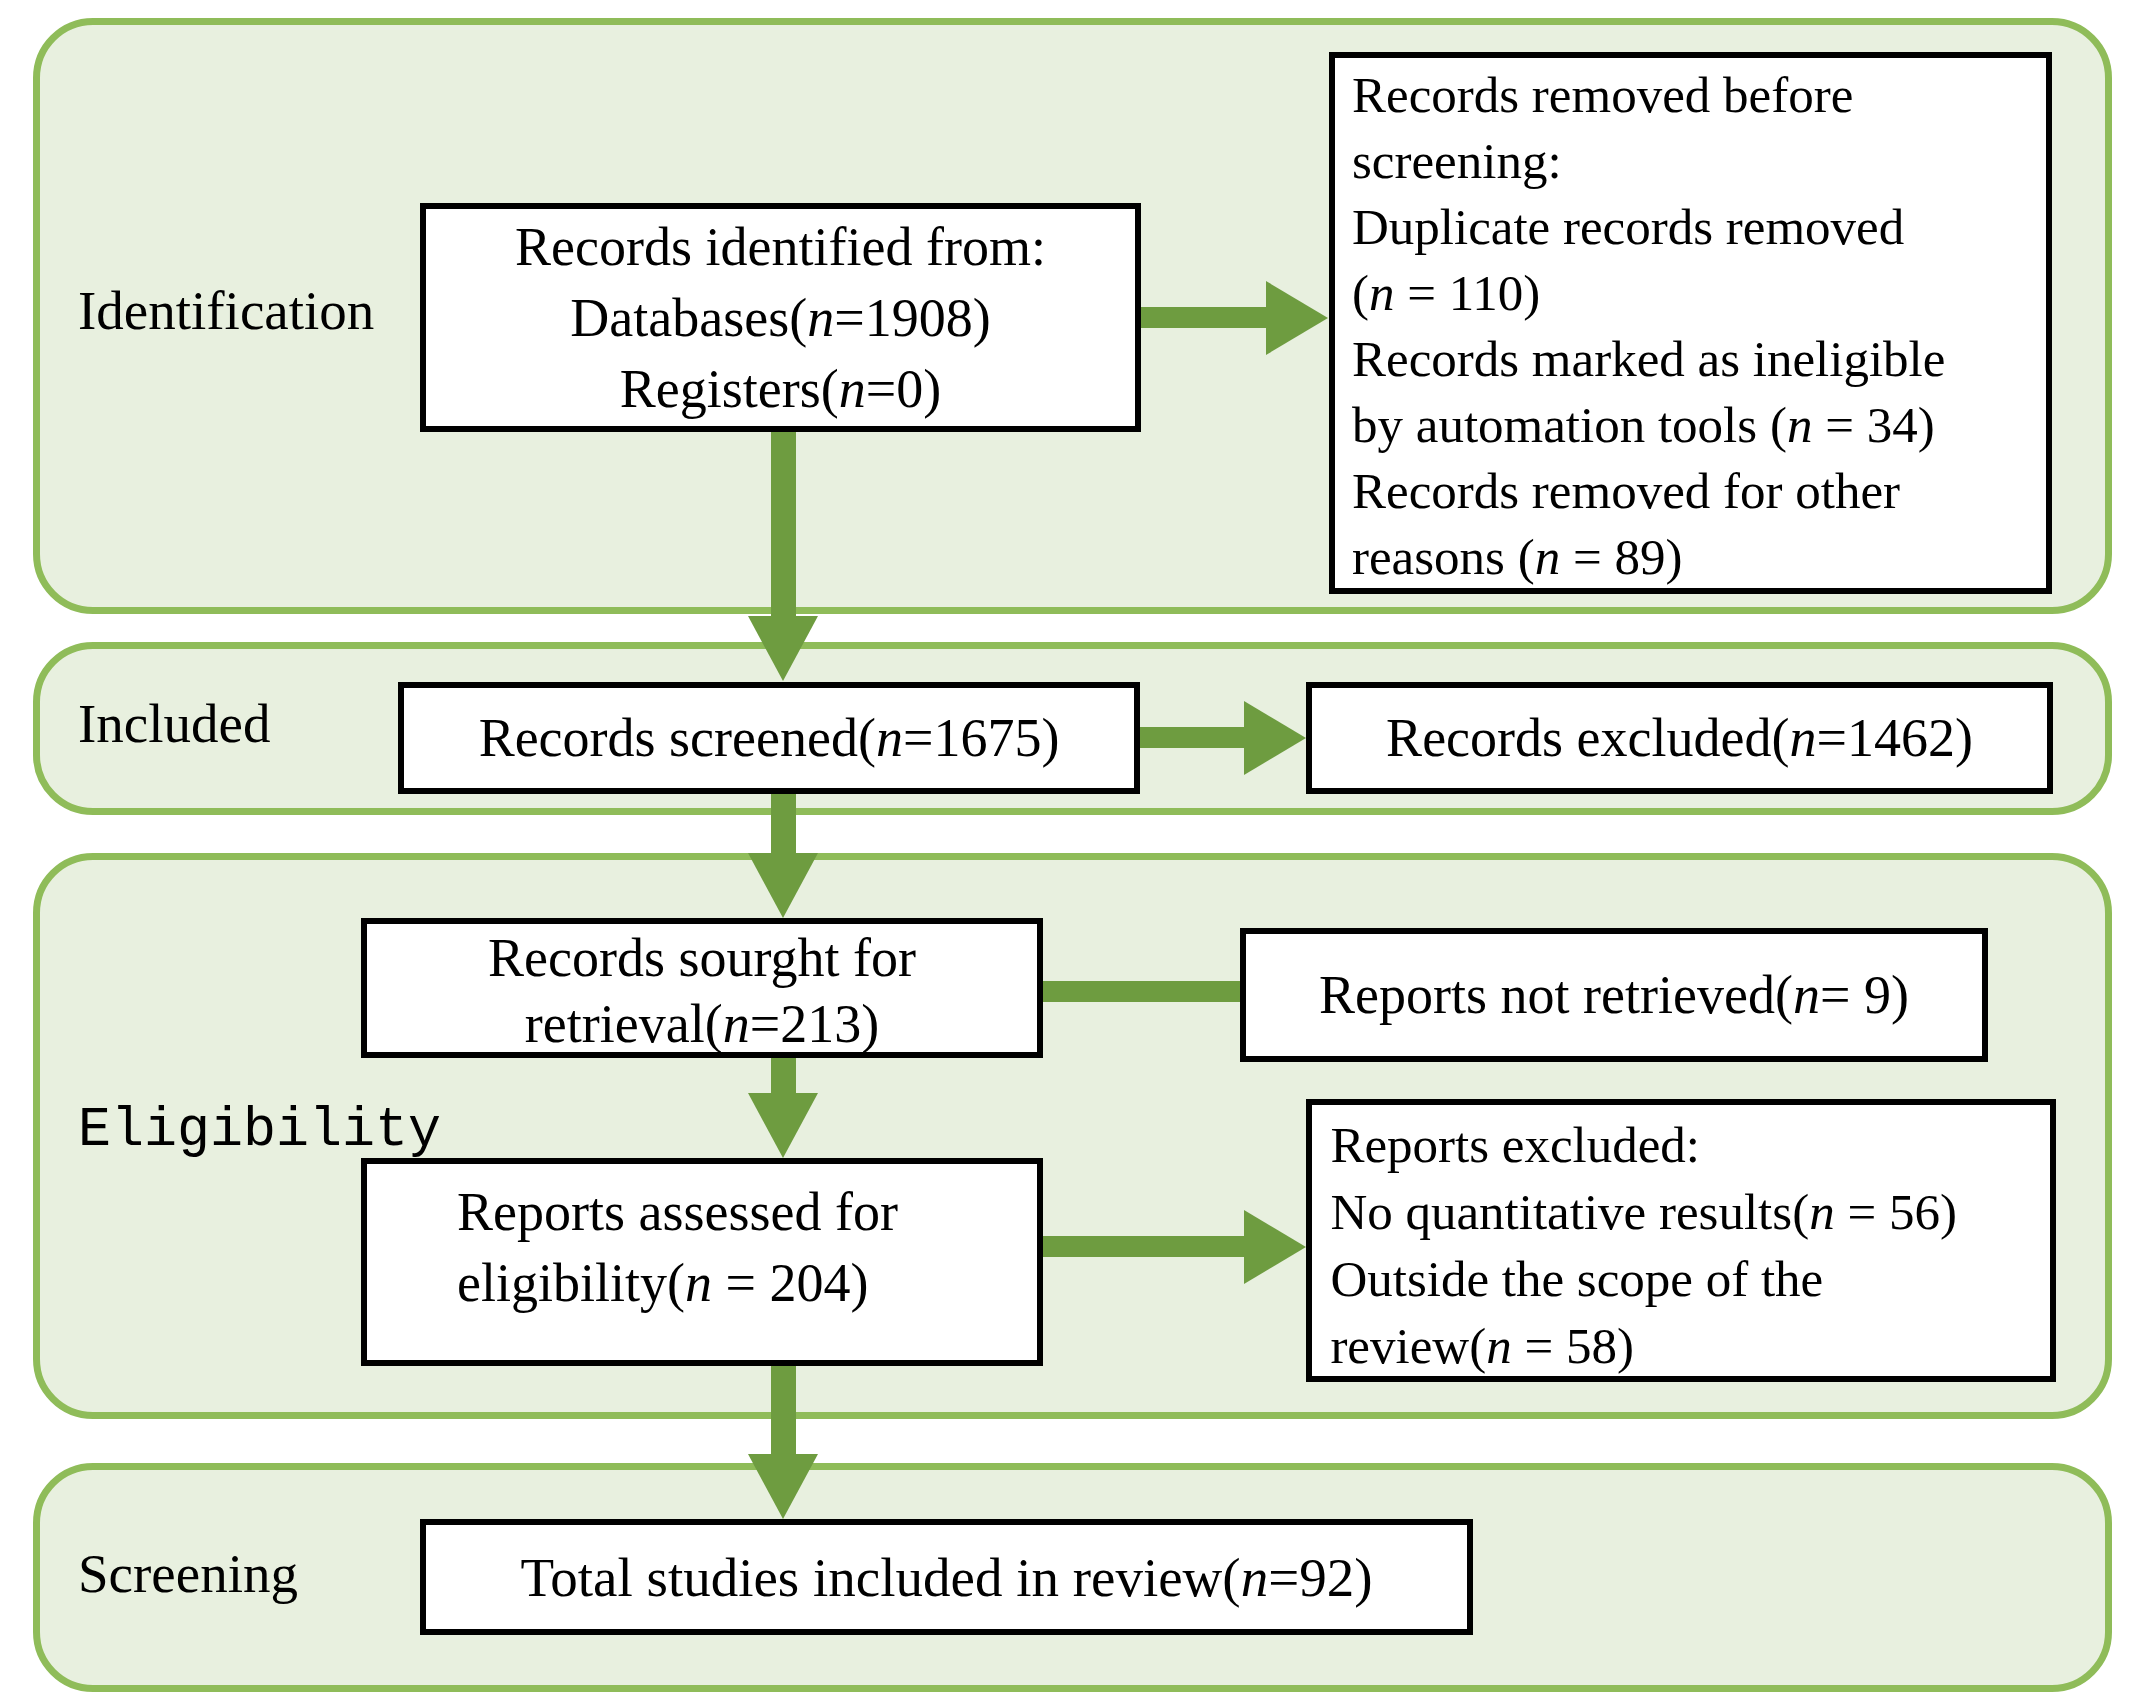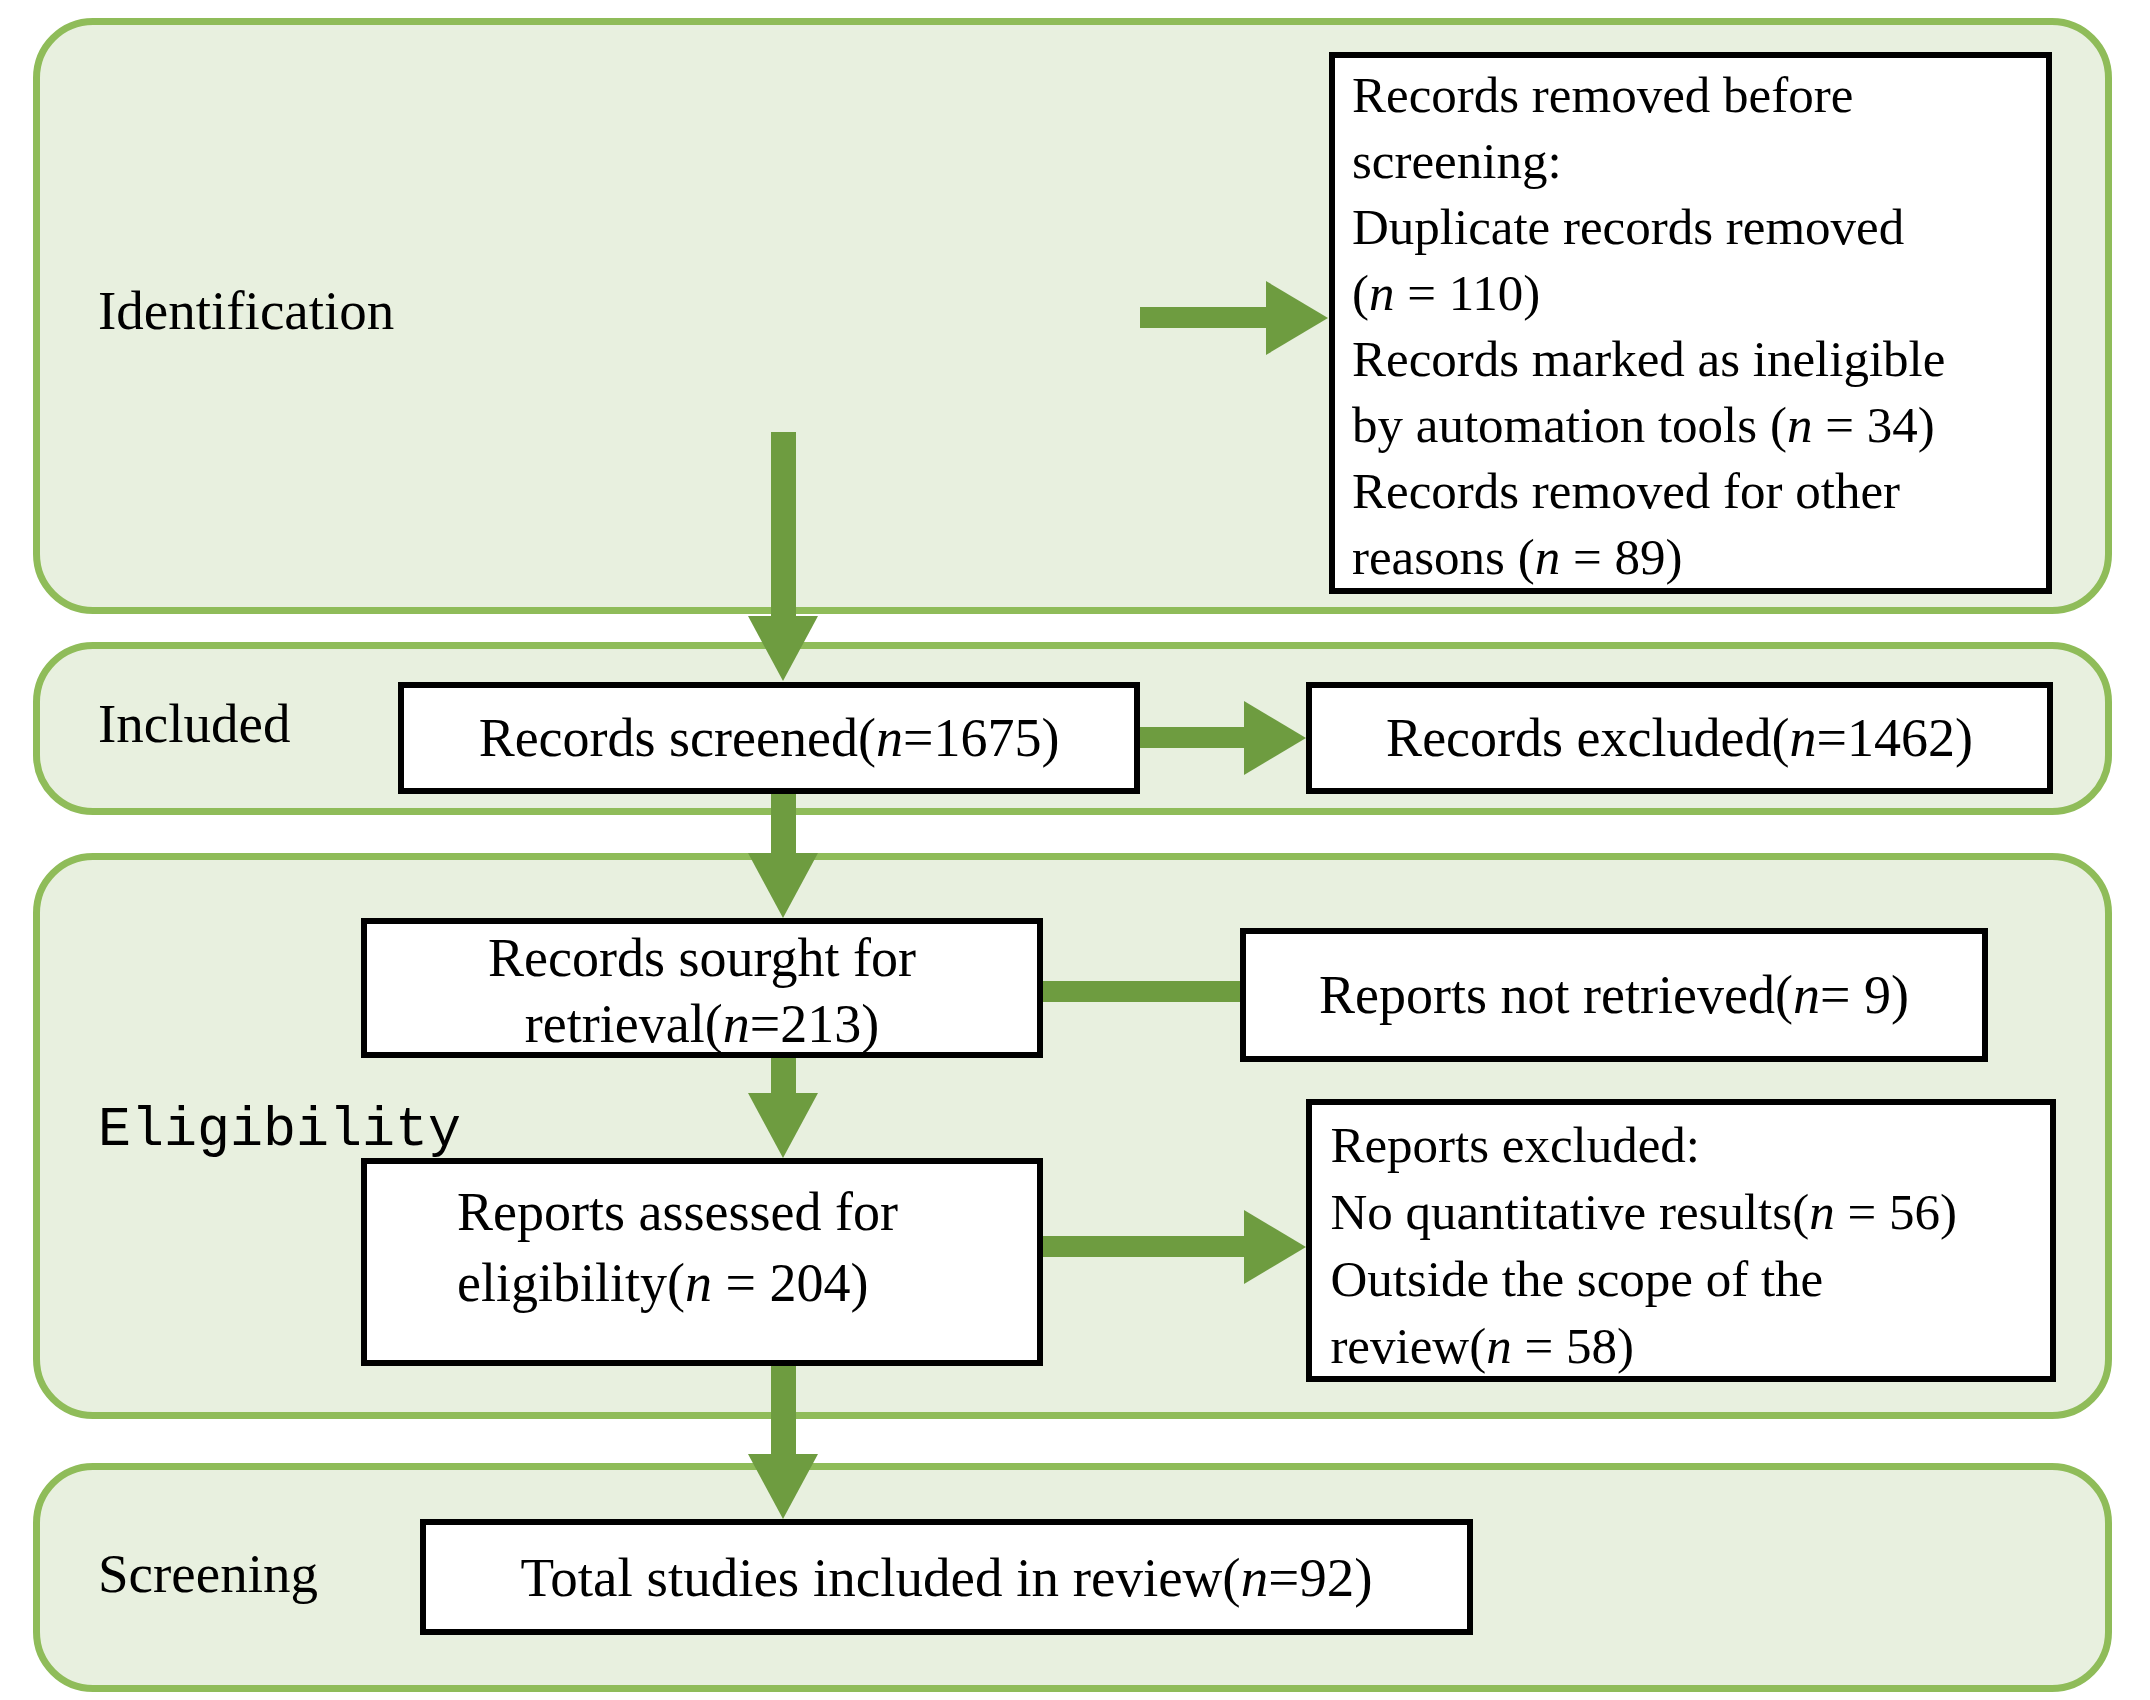--- a/index.html
+++ b/index.html
@@ -20,21 +20,20 @@
     box-sizing:border-box;
     z-index:1;
   }
   .stage-label{
     position:absolute;
     left:78px;
     font-size:55px;
     line-height:1.1;
     z-index:3;
     white-space:nowrap;
-    margin-left:20px;
   }
   .box{
     position:absolute;
     background:#ffffff;
     border:6.4px solid #000000;
     box-sizing:border-box;
     z-index:4;
     font-size:54px;
   }
   .box .ln{white-space:pre-line;}
@@ -100,20 +99,25 @@
   </div>
   <div class="arrow" style="left:1043px;top:955px;width:263px;height:73px;">
     <div class="hstem" style="left:0;top:26px;width:201px;"></div>
     <div class="hhead" style="left:201px;top:0;"></div>
   </div>
   <div class="arrow" style="left:1043px;top:1210px;width:263px;height:73px;">
     <div class="hstem" style="left:0;top:26px;width:201px;"></div>
     <div class="hhead" style="left:201px;top:0;"></div>
   </div>
 
+  <div class="box center-text" style="left:420px;top:203px;width:721px;height:229px;padding-top:2.8px;line-height:71px;">
+      <div class="ln">Records identified from:</div>
+      <div class="ln">Databases(<i>n</i>=1908)</div>
+      <div class="ln">Registers(<i>n</i>=0)</div>
+    </div>
 
   <div class="box left-text" style="left:1329px;top:52px;width:723px;height:542px;padding:4.2px 12.7px 0 17px;font-size:51px;line-height:66px;">
       <div class="ln">Records removed before
 screening:</div>
       <div class="ln">Duplicate records removed
 (<i>n</i> = 110)</div>
       <div class="ln">Records marked as ineligible
 by automation tools (<i>n</i> = 34)</div>
       <div class="ln">Records removed for other
 reasons (<i>n</i> = 89)</div>

